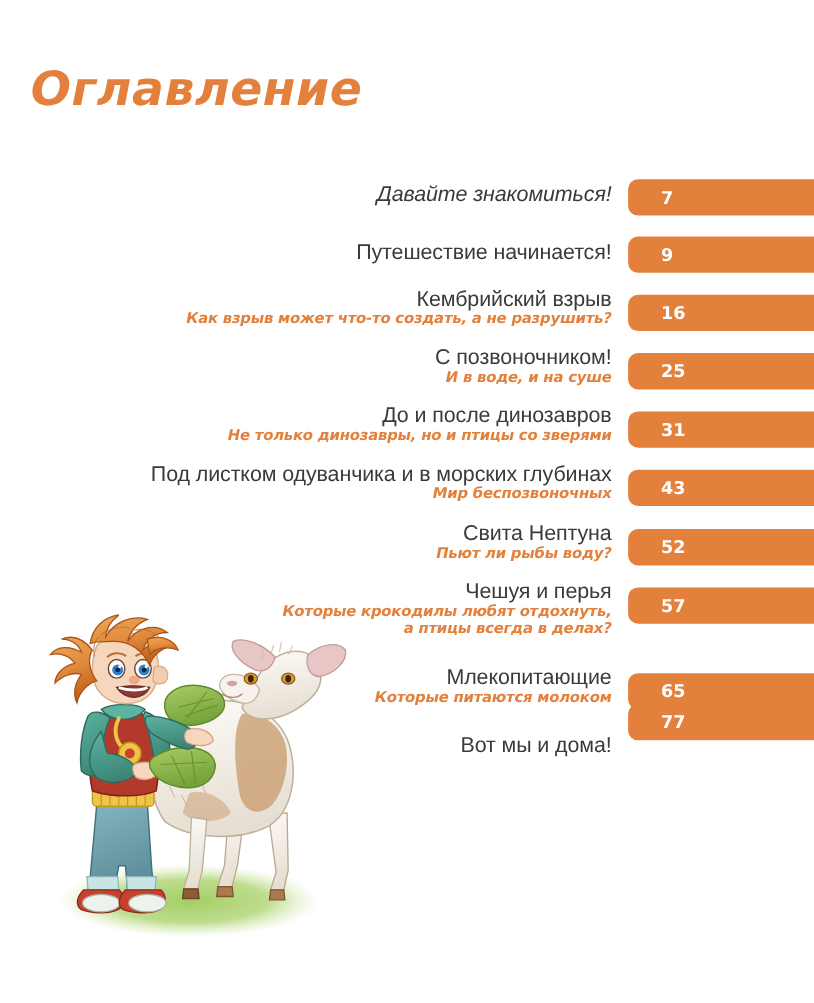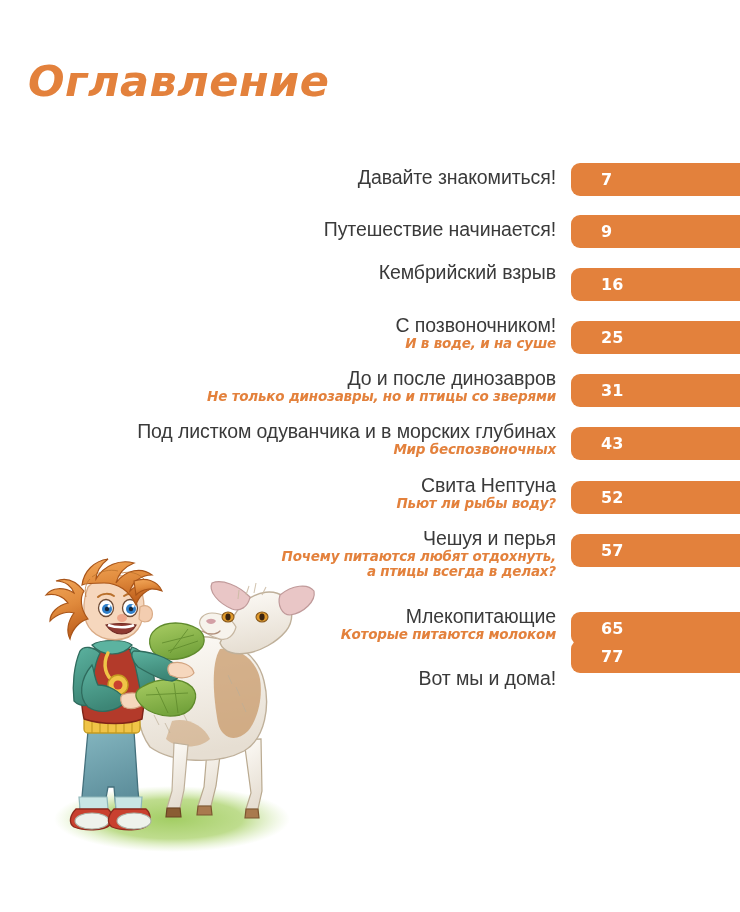--- a/index.html
+++ b/index.html
@@ -118,38 +118,39 @@
 </style>
 </head>
 <body>
 
 <div class="page">
 
   <div class="toc-title">Оглавление</div>
 
   <div class="toc-list" id="toc-list">
       <div class="toc-entry">
-        <div class="entry-text" style="top: 12px;">
+        <div class="entry-text" style="top: 12px; font-style: italic;">
           <span class="entry-title">Давайте знакомиться!</span>
         </div>
         <div class="page-bar" style="top: 8px;">
           <span class="page-num">7</span>
         </div>
       </div>
       <div class="toc-entry">
         <div class="entry-text" style="top: 64px;">
           <span class="entry-title">Путешествие начинается!</span>
         </div>
         <div class="page-bar" style="top: 60px;">
           <span class="page-num">9</span>
         </div>
       </div>
       <div class="toc-entry">
         <div class="entry-text" style="top: 107px;">
           <span class="entry-title">Кембрийский взрыв</span>
+          <span class="entry-sub">Как взрыв может что-то создать, а не разрушить?</span>
         </div>
         <div class="page-bar" style="top: 113px;">
           <span class="page-num">16</span>
         </div>
       </div>
       <div class="toc-entry">
         <div class="entry-text" style="top: 160px;">
           <span class="entry-title">С позвоночником!</span>
           <span class="entry-sub">И в воде, и на суше</span>
         </div>
@@ -180,21 +181,21 @@
           <span class="entry-title">Свита Нептуна</span>
           <span class="entry-sub">Пьют ли рыбы воду?</span>
         </div>
         <div class="page-bar" style="top: 326px; padding-left: 33px;">
           <span class="page-num">52</span>
         </div>
       </div>
       <div class="toc-entry">
         <div class="entry-text" style="top: 373px;">
           <span class="entry-title">Чешуя и перья</span>
-          <span class="entry-sub">Почему питаются любят отдохнуть,
+          <span class="entry-sub">Которые крокодилы любят отдохнуть,
 а птицы всегда в делах?</span>
         </div>
         <div class="page-bar" style="top: 379px;">
           <span class="page-num">57</span>
         </div>
       </div>
       <div class="toc-entry">
         <div class="entry-text" style="top: 451px;">
           <span class="entry-title">Млекопитающие</span>
           <span class="entry-sub">Которые питаются молоком</span>

